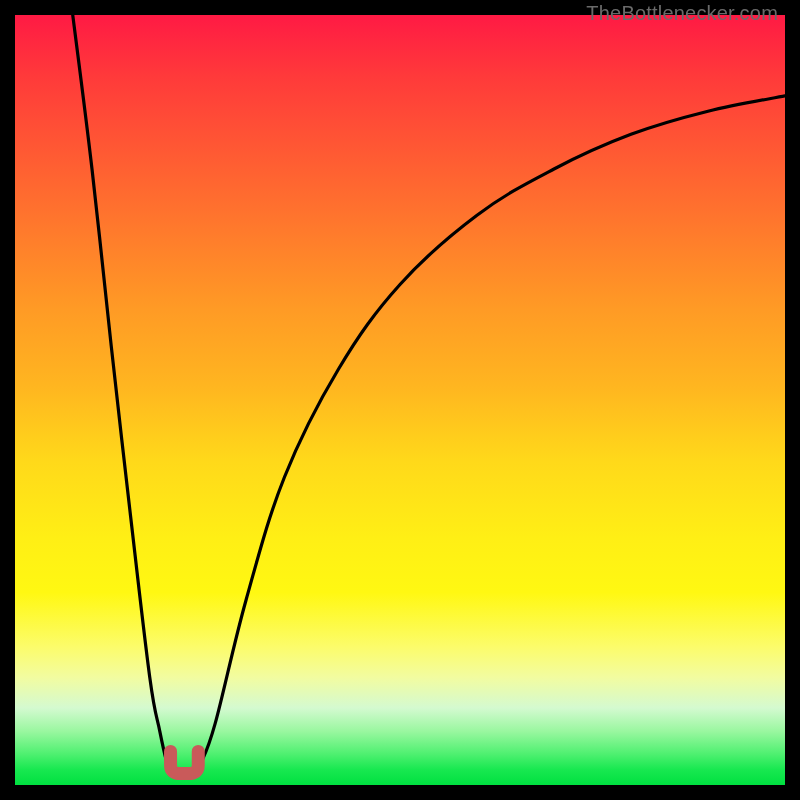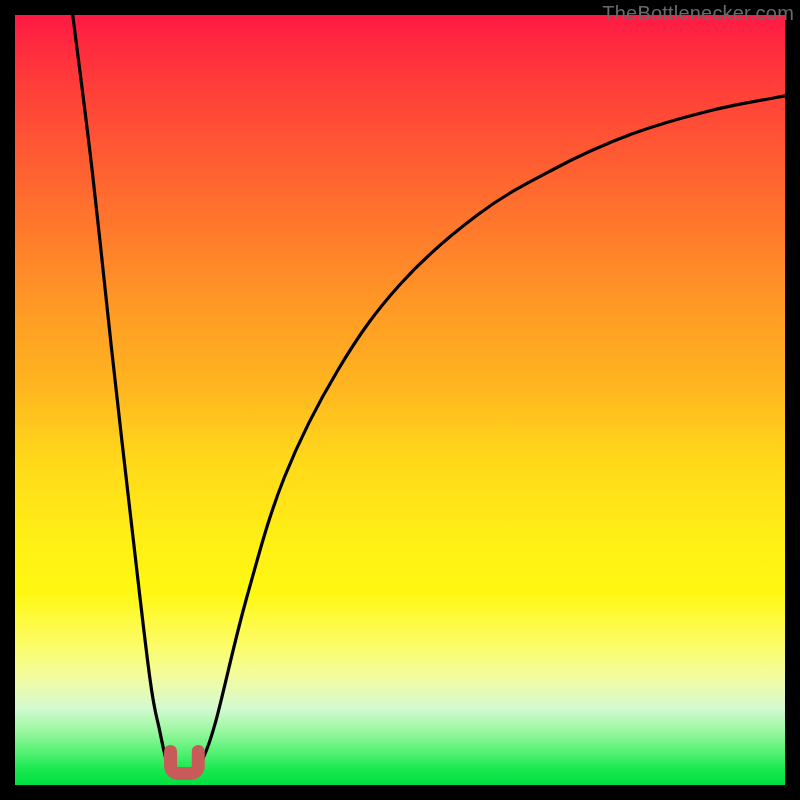--- a/index.html
+++ b/index.html
@@ -31,21 +31,21 @@
         #d4fad0 90%,
         #9af7a0 93%,
         #4ef070 96%,
         #18e850 98%,
         #00e040 100%
       );
     }
     .watermark {
       position: absolute;
       top: 2px;
-      right: 6px;
+      right: 22px;
       font-family: Arial, Helvetica, sans-serif;
       font-size: 20px;
       color: #6a6a6a;
       letter-spacing: 0.2px;
       font-weight: 500;
     }
     .curve-svg {
       position: absolute;
       left: 15px;
       top: 15px;

